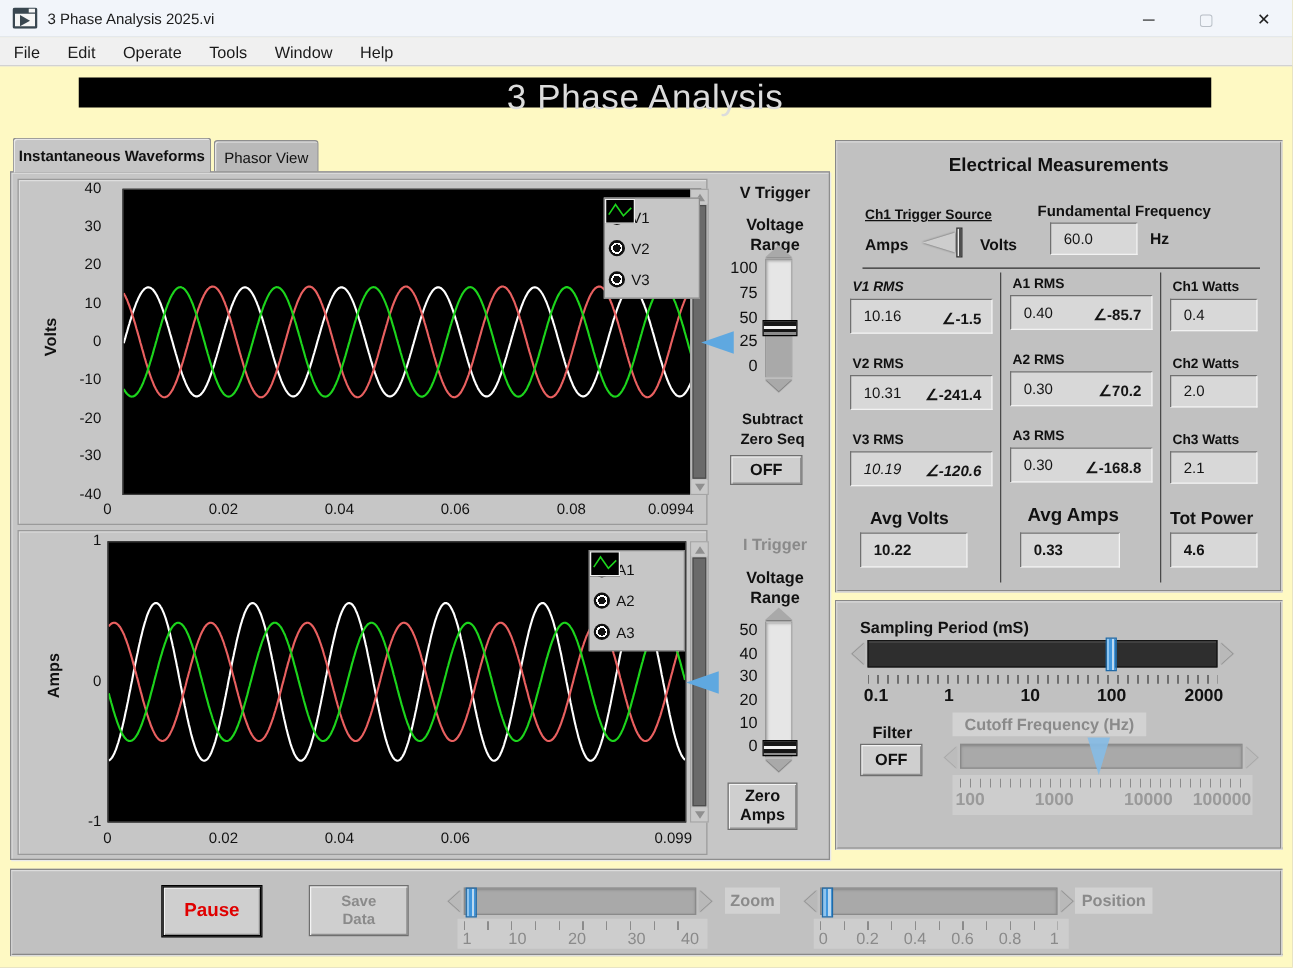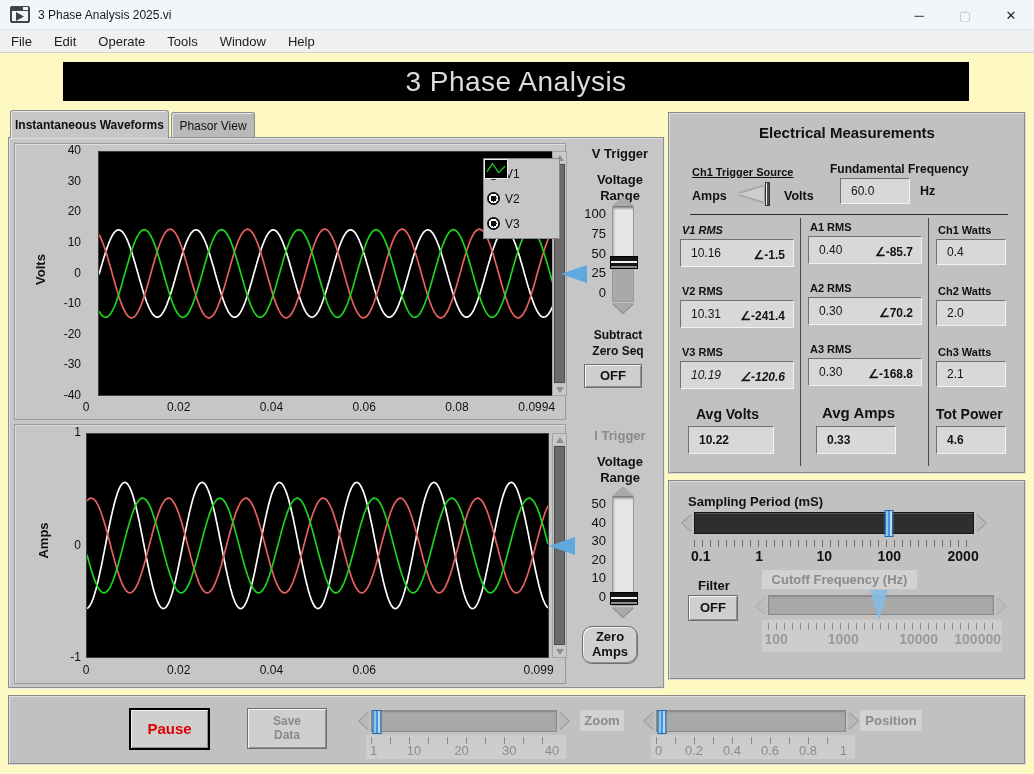--- a/index.html
+++ b/index.html
@@ -14,21 +14,21 @@
   #titlebar .title-text { margin-left:8px; font-size:12px; color:#1b1b1b; }
   .win-controls { position:absolute; right:0; top:0; height:30px; display:flex; }
   .win-btn { width:46px; height:30px; display:flex; align-items:center; justify-content:center; font-size:13px; color:#222; }
   .win-btn.dim { color:#b9bfc7; }
 
   
   #menubar { position:absolute; left:0; top:30px; width:1034px; height:23px; background:#f0f0f0; border-bottom:1px solid #d2d2d2; display:flex; align-items:center; font-size:13px; color:#1a1a1a; }
   #menubar span { padding:0 11px; }
 
   
-  #banner { position:absolute; left:63px; top:62px; width:906px; height:39px; background:#000; display:flex; align-items:center; justify-content:center; }
+  #banner { position:absolute; left:63px; top:62px; width:906px; height:24px; background:#000; display:flex; justify-content:center; }
   #banner span { color:#dcdcdc; font-size:28px; letter-spacing:0.5px; }
 
   
   .tab { position:absolute; font-size:12px; color:#111; display:flex; align-items:center; justify-content:center;
          border:1px solid #8e8e8e; border-bottom:none; border-radius:3px 3px 0 0; box-shadow:inset 1px 1px 0 #e8e8e8; }
   #tab-active { left:10px; top:110px; width:159px; height:28px; background:#c6c6c6; font-weight:bold; z-index:3; }
   #tab-inactive { left:171px; top:112px; width:84px; height:26px; background:#b9b9b9; z-index:1; }
 
   
   #tabpage { position:absolute; left:8px; top:137px; width:656px; height:551px; border:1px solid #8e8e8e; box-shadow:inset 1px 1px 0 #e0e0e0, 1px 1px 0 #e9e9e9; background:#c6c6c6; z-index:2; }
@@ -241,20 +241,43 @@
       <span>1</span>
       <span>0</span>
       <span>-1</span>
     </div>
     <div class="plot" style="left:71px; top:8px; width:463px; height:225px;">
       <svg id="wave1" width="461" height="223">
           <polyline points="0.0,174.4 0.6,174.1 1.3,173.6 1.9,172.9 2.6,172.1 3.2,171.1 3.8,169.9 4.5,168.6 5.1,167.1 5.8,165.5 6.4,163.7 7.0,161.8 7.7,159.8 8.3,157.6 9.0,155.3 9.6,152.9 10.2,150.3 10.9,147.7 11.5,144.9 12.2,142.1 12.8,139.2 13.4,136.2 14.1,133.2 14.7,130.1 15.4,126.9 16.0,123.7 16.6,120.5 17.3,117.2 17.9,113.9 18.6,110.6 19.2,107.4 19.8,104.1 20.5,100.8 21.1,97.6 21.8,94.4 22.4,91.3 23.1,88.2 23.7,85.2 24.3,82.3 25.0,79.4 25.6,76.6 26.3,73.9 26.9,71.3 27.5,68.9 28.2,66.5 28.8,64.3 29.5,62.2 30.1,60.2 30.7,58.3 31.4,56.6 32.0,55.1 32.7,53.7 33.3,52.5 33.9,51.4 34.6,50.5 35.2,49.7 35.9,49.2 36.5,48.7 37.1,48.5 37.8,48.4 38.4,48.5 39.1,48.8 39.7,49.2 40.3,49.8 41.0,50.6 41.6,51.6 42.3,52.7 42.9,53.9 43.5,55.3 44.2,56.9 44.8,58.6 45.5,60.5 46.1,62.5 46.7,64.6 47.4,66.9 48.0,69.3 48.7,71.7 49.3,74.3 49.9,77.1 50.6,79.8 51.2,82.7 51.9,85.7 52.5,88.7 53.1,91.8 53.8,94.9 54.4,98.1 55.1,101.4 55.7,104.6 56.3,107.9 57.0,111.2 57.6,114.4 58.3,117.7 58.9,121.0 59.5,124.2 60.2,127.4 60.8,130.6 61.5,133.7 62.1,136.7 62.7,139.7 63.4,142.6 64.0,145.4 64.7,148.1 65.3,150.7 65.9,153.2 66.6,155.7 67.2,157.9 67.9,160.1 68.5,162.1 69.1,164.0 69.8,165.8 70.4,167.4 71.1,168.8 71.7,170.1 72.4,171.2 73.0,172.2 73.6,173.0 74.3,173.7 74.9,174.1 75.6,174.4 76.2,174.6 76.8,174.5 77.5,174.3 78.1,173.9 78.8,173.4 79.4,172.7 80.0,171.8 80.7,170.8 81.3,169.6 82.0,168.2 82.6,166.7 83.2,165.0 83.9,163.2 84.5,161.3 85.2,159.2 85.8,157.0 86.4,154.6 87.1,152.2 87.7,149.6 88.4,146.9 89.0,144.2 89.6,141.3 90.3,138.4 90.9,135.4 91.6,132.3 92.2,129.2 92.8,126.0 93.5,122.8 94.1,119.6 94.8,116.3 95.4,113.0 96.0,109.7 96.7,106.5 97.3,103.2 98.0,100.0 98.6,96.7 99.2,93.6 99.9,90.5 100.5,87.4 101.2,84.4 101.8,81.5 102.4,78.6 103.1,75.9 103.7,73.2 104.4,70.6 105.0,68.2 105.6,65.9 106.3,63.7 106.9,61.6 107.6,59.7 108.2,57.9 108.8,56.2 109.5,54.7 110.1,53.4 110.8,52.2 111.4,51.1 112.0,50.3 112.7,49.6 113.3,49.0 114.0,48.7 114.6,48.5 115.3,48.4 115.9,48.6 116.5,48.9 117.2,49.4 117.8,50.0 118.5,50.9 119.1,51.8 119.7,53.0 120.4,54.3 121.0,55.8 121.7,57.4 122.3,59.1 122.9,61.0 123.6,63.1 124.2,65.2 124.9,67.5 125.5,69.9 126.1,72.5 126.8,75.1 127.4,77.8 128.1,80.6 128.7,83.5 129.3,86.5 130.0,89.6 130.6,92.7 131.3,95.8 131.9,99.0 132.5,102.3 133.2,105.5 133.8,108.8 134.5,112.1 135.1,115.4 135.7,118.6 136.4,121.9 137.0,125.1 137.7,128.3 138.3,131.4 138.9,134.5 139.6,137.5 140.2,140.5 140.9,143.4 141.5,146.1 142.1,148.8 142.8,151.4 143.4,153.9 144.1,156.3 144.7,158.5 145.3,160.7 146.0,162.7 146.6,164.5 147.3,166.2 147.9,167.8 148.5,169.2 149.2,170.4 149.8,171.5 150.5,172.4 151.1,173.2 151.7,173.8 152.4,174.2 153.0,174.5 153.7,174.6 154.3,174.5 154.9,174.2 155.6,173.8 156.2,173.2 156.9,172.5 157.5,171.5 158.1,170.4 158.8,169.2 159.4,167.8 160.1,166.2 160.7,164.5 161.4,162.7 162.0,160.7 162.6,158.6 163.3,156.3 163.9,154.0 164.6,151.5 165.2,148.9 165.8,146.2 166.5,143.4 167.1,140.5 167.8,137.6 168.4,134.5 169.0,131.5 169.7,128.3 170.3,125.1 171.0,121.9 171.6,118.7 172.2,115.4 172.9,112.1 173.5,108.8 174.2,105.6 174.8,102.3 175.4,99.1 176.1,95.9 176.7,92.7 177.4,89.6 178.0,86.6 178.6,83.6 179.3,80.7 179.9,77.9 180.6,75.1 181.2,72.5 181.8,70.0 182.5,67.6 183.1,65.3 183.8,63.1 184.4,61.1 185.0,59.1 185.7,57.4 186.3,55.8 187.0,54.3 187.6,53.0 188.2,51.9 188.9,50.9 189.5,50.0 190.2,49.4 190.8,48.9 191.4,48.6 192.1,48.4 192.7,48.5 193.4,48.7 194.0,49.0 194.6,49.5 195.3,50.2 195.9,51.1 196.6,52.1 197.2,53.3 197.8,54.7 198.5,56.2 199.1,57.8 199.8,59.6 200.4,61.6 201.0,63.6 201.7,65.8 202.3,68.2 203.0,70.6 203.6,73.2 204.2,75.8 204.9,78.6 205.5,81.4 206.2,84.3 206.8,87.3 207.4,90.4 208.1,93.5 208.7,96.7 209.4,99.9 210.0,103.2 210.7,106.4 211.3,109.7 211.9,113.0 212.6,116.3 213.2,119.5 213.9,122.8 214.5,126.0 215.1,129.2 215.8,132.3 216.4,135.3 217.1,138.4 217.7,141.3 218.3,144.1 219.0,146.9 219.6,149.6 220.3,152.1 220.9,154.6 221.5,156.9 222.2,159.1 222.8,161.2 223.5,163.2 224.1,165.0 224.7,166.7 225.4,168.2 226.0,169.5 226.7,170.7 227.3,171.8 227.9,172.7 228.6,173.4 229.2,173.9 229.9,174.3 230.5,174.5 231.1,174.6 231.8,174.4 232.4,174.1 233.1,173.7 233.7,173.0 234.3,172.2 235.0,171.2 235.6,170.1 236.3,168.8 236.9,167.4 237.5,165.8 238.2,164.0 238.8,162.1 239.5,160.1 240.1,158.0 240.7,155.7 241.4,153.3 242.0,150.8 242.7,148.1 243.3,145.4 243.9,142.6 244.6,139.7 245.2,136.7 245.9,133.7 246.5,130.6 247.1,127.5 247.8,124.3 248.4,121.0 249.1,117.8 249.7,114.5 250.3,111.2 251.0,107.9 251.6,104.7 252.3,101.4 252.9,98.2 253.6,95.0 254.2,91.8 254.8,88.8 255.5,85.7 256.1,82.8 256.8,79.9 257.4,77.1 258.0,74.4 258.7,71.8 259.3,69.3 260.0,66.9 260.6,64.6 261.2,62.5 261.9,60.5 262.5,58.6 263.2,56.9 263.8,55.4 264.4,53.9 265.1,52.7 265.7,51.6 266.4,50.6 267.0,49.9 267.6,49.2 268.3,48.8 268.9,48.5 269.6,48.4 270.2,48.5 270.8,48.7 271.5,49.1 272.1,49.7 272.8,50.5 273.4,51.4 274.0,52.5 274.7,53.7 275.3,55.1 276.0,56.6 276.6,58.3 277.2,60.2 277.9,62.1 278.5,64.2 279.2,66.5 279.8,68.8 280.4,71.3 281.1,73.9 281.7,76.6 282.4,79.4 283.0,82.2 283.6,85.2 284.3,88.2 284.9,91.3 285.6,94.4 286.2,97.6 286.8,100.8 287.5,104.1 288.1,107.3 288.8,110.6 289.4,113.9 290.0,117.2 290.7,120.4 291.3,123.7 292.0,126.9 292.6,130.0 293.2,133.1 293.9,136.2 294.5,139.2 295.2,142.1 295.8,144.9 296.4,147.6 297.1,150.3 297.7,152.8 298.4,155.2 299.0,157.5 299.7,159.7 300.3,161.8 300.9,163.7 301.6,165.5 302.2,167.1 302.9,168.6 303.5,169.9 304.1,171.0 304.8,172.0 305.4,172.9 306.1,173.6 306.7,174.1 307.3,174.4 308.0,174.6 308.6,174.5 309.3,174.4 309.9,174.0 310.5,173.5 311.2,172.8 311.8,172.0 312.5,171.0 313.1,169.8 313.7,168.4 314.4,167.0 315.0,165.3 315.7,163.5 316.3,161.6 316.9,159.5 317.6,157.3 318.2,155.0 318.9,152.6 319.5,150.1 320.1,147.4 320.8,144.7 321.4,141.8 322.1,138.9 322.7,135.9 323.3,132.9 324.0,129.7 324.6,126.6 325.3,123.4 325.9,120.1 326.5,116.9 327.2,113.6 327.8,110.3 328.5,107.0 329.1,103.8 329.7,100.5 330.4,97.3 331.0,94.1 331.7,91.0 332.3,87.9 332.9,84.9 333.6,82.0 334.2,79.1 334.9,76.3 335.5,73.7 336.1,71.1 336.8,68.6 337.4,66.3 338.1,64.0 338.7,61.9 339.3,60.0 340.0,58.2 340.6,56.5 341.3,55.0 341.9,53.6 342.5,52.4 343.2,51.3 343.8,50.4 344.5,49.7 345.1,49.1 345.8,48.7 346.4,48.5 347.0,48.4 347.7,48.5 348.3,48.8 349.0,49.3 349.6,49.9 350.2,50.7 350.9,51.7 351.5,52.8 352.2,54.1 352.8,55.5 353.4,57.1 354.1,58.8 354.7,60.7 355.4,62.7 356.0,64.8 356.6,67.1 357.3,69.5 357.9,72.0 358.6,74.6 359.2,77.3 359.8,80.1 360.5,83.0 361.1,86.0 361.8,89.0 362.4,92.1 363.0,95.3 363.7,98.5 364.3,101.7 365.0,105.0 365.6,108.2 366.2,111.5 366.9,114.8 367.5,118.1 368.2,121.3 368.8,124.5 369.4,127.7 370.1,130.9 370.7,134.0 371.4,137.0 372.0,140.0 372.6,142.9 373.3,145.7 373.9,148.4 374.6,151.0 375.2,153.5 375.8,155.9 376.5,158.2 377.1,160.3 377.8,162.3 378.4,164.2 379.0,165.9 379.7,167.5 380.3,168.9 381.0,170.2 381.6,171.3 382.2,172.3 382.9,173.1 383.5,173.7 384.2,174.2 384.8,174.5 385.4,174.6 386.1,174.5 386.7,174.3 387.4,173.9 388.0,173.3 388.6,172.6 389.3,171.7 389.9,170.6 390.6,169.4 391.2,168.0 391.8,166.5 392.5,164.8 393.1,163.0 393.8,161.0 394.4,158.9 395.1,156.7 395.7,154.4 396.3,151.9 397.0,149.3 397.6,146.7 398.3,143.9 398.9,141.0 399.5,138.1 400.2,135.1 400.8,132.0 401.5,128.9 402.1,125.7 402.7,122.5 403.4,119.2 404.0,116.0 404.7,112.7 405.3,109.4 405.9,106.1 406.6,102.9 407.2,99.6 407.9,96.4 408.5,93.3 409.1,90.1 409.8,87.1 410.4,84.1 411.1,81.2 411.7,78.3 412.3,75.6 413.0,72.9 413.6,70.4 414.3,68.0 414.9,65.6 415.5,63.5 416.2,61.4 416.8,59.5 417.5,57.7 418.1,56.0 418.7,54.6 419.4,53.2 420.0,52.0 420.7,51.0 421.3,50.2 421.9,49.5 422.6,49.0 423.2,48.6 423.9,48.5 424.5,48.4 425.1,48.6 425.8,48.9 426.4,49.4 427.1,50.1 427.7,51.0 428.3,52.0 429.0,53.1 429.6,54.4 430.3,55.9 430.9,57.5 431.5,59.3 432.2,61.2 432.8,63.3 433.5,65.5 434.1,67.8 434.7,70.2 435.4,72.7 436.0,75.4 436.7,78.1 437.3,80.9 437.9,83.8 438.6,86.8 439.2,89.9 439.9,93.0 440.5,96.2 441.2,99.4 441.8,102.6 442.4,105.9 443.1,109.1 443.7,112.4 444.4,115.7 445.0,119.0 445.6,122.2 446.3,125.4 446.9,128.6 447.6,131.7 448.2,134.8 448.8,137.8 449.5,140.8 450.1,143.7 450.8,146.4 451.4,149.1 452.0,151.7 452.7,154.2 453.3,156.5 454.0,158.8 454.6,160.9 455.2,162.9 455.9,164.7 456.5,166.4 457.2,167.9 457.8,169.3 458.4,170.5 459.1,171.6 459.7,172.5 460.4,173.3 461.0,173.9" fill="none" stroke="#ffffff" stroke-width="1.7"></polyline>
           <polyline points="0.0,67.0 0.6,66.2 1.3,65.6 1.9,65.0 2.6,64.6 3.2,64.4 3.8,64.2 4.5,64.2 5.1,64.3 5.8,64.6 6.4,64.9 7.0,65.4 7.7,66.0 8.3,66.8 9.0,67.6 9.6,68.6 10.2,69.7 10.9,70.9 11.5,72.2 12.2,73.6 12.8,75.2 13.4,76.8 14.1,78.5 14.7,80.3 15.4,82.2 16.0,84.2 16.6,86.2 17.3,88.4 17.9,90.5 18.6,92.8 19.2,95.1 19.8,97.4 20.5,99.8 21.1,102.2 21.8,104.6 22.4,107.0 23.1,109.5 23.7,111.9 24.3,114.4 25.0,116.9 25.6,119.3 26.3,121.7 26.9,124.1 27.5,126.5 28.2,128.8 28.8,131.0 29.5,133.2 30.1,135.4 30.7,137.5 31.4,139.5 32.0,141.5 32.7,143.3 33.3,145.1 33.9,146.8 34.6,148.4 35.2,149.9 35.9,151.3 36.5,152.5 37.1,153.7 37.8,154.8 38.4,155.7 39.1,156.5 39.7,157.2 40.3,157.8 41.0,158.2 41.6,158.5 42.3,158.7 42.9,158.8 43.5,158.7 44.2,158.5 44.8,158.2 45.5,157.8 46.1,157.2 46.7,156.5 47.4,155.7 48.0,154.8 48.7,153.7 49.3,152.5 49.9,151.3 50.6,149.9 51.2,148.4 51.9,146.8 52.5,145.1 53.1,143.3 53.8,141.5 54.4,139.5 55.1,137.5 55.7,135.4 56.3,133.3 57.0,131.0 57.6,128.8 58.3,126.5 58.9,124.1 59.5,121.7 60.2,119.3 60.8,116.9 61.5,114.4 62.1,112.0 62.7,109.5 63.4,107.0 64.0,104.6 64.7,102.2 65.3,99.8 65.9,97.4 66.6,95.1 67.2,92.8 67.9,90.5 68.5,88.4 69.1,86.3 69.8,84.2 70.4,82.2 71.1,80.3 71.7,78.5 72.4,76.8 73.0,75.2 73.6,73.7 74.3,72.2 74.9,70.9 75.6,69.7 76.2,68.6 76.8,67.6 77.5,66.8 78.1,66.0 78.8,65.4 79.4,64.9 80.0,64.6 80.7,64.3 81.3,64.2 82.0,64.2 82.6,64.4 83.2,64.6 83.9,65.0 84.5,65.6 85.2,66.2 85.8,67.0 86.4,67.9 87.1,68.9 87.7,70.0 88.4,71.3 89.0,72.6 89.6,74.1 90.3,75.6 90.9,77.3 91.6,79.0 92.2,80.8 92.8,82.8 93.5,84.8 94.1,86.8 94.8,89.0 95.4,91.1 96.0,93.4 96.7,95.7 97.3,98.0 98.0,100.4 98.6,102.8 99.2,105.3 99.9,107.7 100.5,110.2 101.2,112.6 101.8,115.1 102.4,117.5 103.1,120.0 103.7,122.4 104.4,124.8 105.0,127.1 105.6,129.4 106.3,131.7 106.9,133.8 107.6,136.0 108.2,138.1 108.8,140.1 109.5,142.0 110.1,143.8 110.8,145.6 111.4,147.2 112.0,148.8 112.7,150.3 113.3,151.6 114.0,152.9 114.6,154.0 115.3,155.0 115.9,155.9 116.5,156.7 117.2,157.4 117.8,157.9 118.5,158.3 119.1,158.6 119.7,158.8 120.4,158.8 121.0,158.7 121.7,158.5 122.3,158.1 122.9,157.6 123.6,157.0 124.2,156.3 124.9,155.5 125.5,154.5 126.1,153.4 126.8,152.2 127.4,150.9 128.1,149.5 128.7,148.0 129.3,146.3 130.0,144.6 130.6,142.8 131.3,140.9 131.9,139.0 132.5,136.9 133.2,134.8 133.8,132.7 134.5,130.4 135.1,128.1 135.7,125.8 136.4,123.5 137.0,121.1 137.7,118.6 138.3,116.2 138.9,113.7 139.6,111.3 140.2,108.8 140.9,106.4 141.5,103.9 142.1,101.5 142.8,99.1 143.4,96.7 144.1,94.4 144.7,92.2 145.3,89.9 146.0,87.8 146.6,85.7 147.3,83.7 147.9,81.7 148.5,79.8 149.2,78.0 149.8,76.4 150.5,74.8 151.1,73.3 151.7,71.9 152.4,70.6 153.0,69.4 153.7,68.3 154.3,67.4 154.9,66.5 155.6,65.8 156.2,65.3 156.9,64.8 157.5,64.5 158.1,64.3 158.8,64.2 159.4,64.2 160.1,64.4 160.7,64.7 161.4,65.2 162.0,65.7 162.6,66.4 163.3,67.2 163.9,68.1 164.6,69.2 165.2,70.4 165.8,71.6 166.5,73.0 167.1,74.5 167.8,76.1 168.4,77.7 169.0,79.5 169.7,81.4 170.3,83.3 171.0,85.3 171.6,87.4 172.2,89.6 172.9,91.8 173.5,94.0 174.2,96.3 174.8,98.7 175.4,101.1 176.1,103.5 176.7,105.9 177.4,108.4 178.0,110.8 178.6,113.3 179.3,115.8 179.9,118.2 180.6,120.6 181.2,123.0 181.8,125.4 182.5,127.7 183.1,130.0 183.8,132.3 184.4,134.4 185.0,136.6 185.7,138.6 186.3,140.6 187.0,142.5 187.6,144.3 188.2,146.0 188.9,147.7 189.5,149.2 190.2,150.7 190.8,152.0 191.4,153.2 192.1,154.3 192.7,155.3 193.4,156.2 194.0,156.9 194.6,157.5 195.3,158.0 195.9,158.4 196.6,158.7 197.2,158.8 197.8,158.8 198.5,158.7 199.1,158.4 199.8,158.0 200.4,157.5 201.0,156.8 201.7,156.1 202.3,155.2 203.0,154.2 203.6,153.1 204.2,151.9 204.9,150.5 205.5,149.1 206.2,147.5 206.8,145.9 207.4,144.1 208.1,142.3 208.7,140.4 209.4,138.4 210.0,136.4 210.7,134.2 211.3,132.0 211.9,129.8 212.6,127.5 213.2,125.2 213.9,122.8 214.5,120.4 215.1,118.0 215.8,115.5 216.4,113.1 217.1,110.6 217.7,108.1 218.3,105.7 219.0,103.2 219.6,100.8 220.3,98.5 220.9,96.1 221.5,93.8 222.2,91.5 222.8,89.3 223.5,87.2 224.1,85.1 224.7,83.1 225.4,81.2 226.0,79.3 226.7,77.6 227.3,75.9 227.9,74.3 228.6,72.9 229.2,71.5 229.9,70.2 230.5,69.1 231.1,68.1 231.8,67.1 232.4,66.3 233.1,65.7 233.7,65.1 234.3,64.7 235.0,64.4 235.6,64.2 236.3,64.2 236.9,64.3 237.5,64.5 238.2,64.8 238.8,65.3 239.5,65.9 240.1,66.6 240.7,67.5 241.4,68.4 242.0,69.5 242.7,70.7 243.3,72.0 243.9,73.4 244.6,74.9 245.2,76.5 245.9,78.2 246.5,80.0 247.1,81.9 247.8,83.9 248.4,85.9 249.1,88.0 249.7,90.2 250.3,92.4 251.0,94.7 251.6,97.0 252.3,99.3 252.9,101.7 253.6,104.2 254.2,106.6 254.8,109.1 255.5,111.5 256.1,114.0 256.8,116.4 257.4,118.9 258.0,121.3 258.7,123.7 259.3,126.0 260.0,128.4 260.6,130.6 261.2,132.9 261.9,135.0 262.5,137.1 263.2,139.2 263.8,141.1 264.4,143.0 265.1,144.8 265.7,146.5 266.4,148.1 267.0,149.6 267.6,151.0 268.3,152.3 268.9,153.5 269.6,154.6 270.2,155.5 270.8,156.4 271.5,157.1 272.1,157.7 272.8,158.2 273.4,158.5 274.0,158.7 274.7,158.8 275.3,158.8 276.0,158.6 276.6,158.3 277.2,157.9 277.9,157.3 278.5,156.6 279.2,155.9 279.8,154.9 280.4,153.9 281.1,152.8 281.7,151.5 282.4,150.1 283.0,148.7 283.6,147.1 284.3,145.4 284.9,143.6 285.6,141.8 286.2,139.9 286.8,137.9 287.5,135.8 288.1,133.6 288.8,131.4 289.4,129.2 290.0,126.9 290.7,124.5 291.3,122.1 292.0,119.7 292.6,117.3 293.2,114.8 293.9,112.4 294.5,109.9 295.2,107.5 295.8,105.0 296.4,102.6 297.1,100.2 297.7,97.8 298.4,95.5 299.0,93.2 299.7,90.9 300.3,88.7 300.9,86.6 301.6,84.6 302.2,82.6 302.9,80.7 303.5,78.8 304.1,77.1 304.8,75.5 305.4,73.9 306.1,72.5 306.7,71.1 307.3,69.9 308.0,68.8 308.6,67.8 309.3,66.9 309.9,66.1 310.5,65.5 311.2,65.0 311.8,64.6 312.5,64.3 313.1,64.2 313.7,64.2 314.4,64.3 315.0,64.6 315.7,65.0 316.3,65.5 316.9,66.1 317.6,66.8 318.2,67.7 318.9,68.7 319.5,69.8 320.1,71.0 320.8,72.4 321.4,73.8 322.1,75.3 322.7,77.0 323.3,78.7 324.0,80.5 324.6,82.4 325.3,84.4 325.9,86.5 326.5,88.6 327.2,90.8 327.8,93.0 328.5,95.3 329.1,97.6 329.7,100.0 330.4,102.4 331.0,104.8 331.7,107.3 332.3,109.7 332.9,112.2 333.6,114.7 334.2,117.1 334.9,119.5 335.5,122.0 336.1,124.3 336.8,126.7 337.4,129.0 338.1,131.3 338.7,133.5 339.3,135.6 340.0,137.7 340.6,139.7 341.3,141.7 341.9,143.5 342.5,145.3 343.2,147.0 343.8,148.5 344.5,150.0 345.1,151.4 345.8,152.7 346.4,153.8 347.0,154.9 347.7,155.8 348.3,156.6 349.0,157.3 349.6,157.8 350.2,158.3 350.9,158.6 351.5,158.8 352.2,158.8 352.8,158.7 353.4,158.5 354.1,158.2 354.7,157.7 355.4,157.1 356.0,156.4 356.6,155.6 357.3,154.7 357.9,153.6 358.6,152.4 359.2,151.1 359.8,149.7 360.5,148.2 361.1,146.6 361.8,144.9 362.4,143.1 363.0,141.3 363.7,139.3 364.3,137.3 365.0,135.2 365.6,133.0 366.2,130.8 366.9,128.5 367.5,126.2 368.2,123.9 368.8,121.5 369.4,119.1 370.1,116.6 370.7,114.2 371.4,111.7 372.0,109.2 372.6,106.8 373.3,104.3 373.9,101.9 374.6,99.5 375.2,97.2 375.8,94.8 376.5,92.5 377.1,90.3 377.8,88.1 378.4,86.0 379.0,84.0 379.7,82.0 380.3,80.1 381.0,78.3 381.6,76.6 382.2,75.0 382.9,73.5 383.5,72.1 384.2,70.8 384.8,69.6 385.4,68.5 386.1,67.5 386.7,66.7 387.4,66.0 388.0,65.4 388.6,64.9 389.3,64.5 389.9,64.3 390.6,64.2 391.2,64.2 391.8,64.4 392.5,64.7 393.1,65.1 393.8,65.6 394.4,66.3 395.1,67.1 395.7,68.0 396.3,69.0 397.0,70.1 397.6,71.4 398.3,72.8 398.9,74.2 399.5,75.8 400.2,77.4 400.8,79.2 401.5,81.0 402.1,83.0 402.7,85.0 403.4,87.0 404.0,89.2 404.7,91.4 405.3,93.6 405.9,95.9 406.6,98.3 407.2,100.7 407.9,103.1 408.5,105.5 409.1,108.0 409.8,110.4 410.4,112.9 411.1,115.3 411.7,117.8 412.3,120.2 413.0,122.6 413.6,125.0 414.3,127.3 414.9,129.6 415.5,131.9 416.2,134.1 416.8,136.2 417.5,138.3 418.1,140.3 418.7,142.2 419.4,144.0 420.0,145.8 420.7,147.4 421.3,149.0 421.9,150.4 422.6,151.8 423.2,153.0 423.9,154.1 424.5,155.1 425.1,156.0 425.8,156.8 426.4,157.4 427.1,158.0 427.7,158.4 428.3,158.6 429.0,158.8 429.6,158.8 430.3,158.7 430.9,158.4 431.5,158.1 432.2,157.6 432.8,157.0 433.5,156.2 434.1,155.4 434.7,154.4 435.4,153.3 436.0,152.1 436.7,150.8 437.3,149.3 437.9,147.8 438.6,146.2 439.2,144.4 439.9,142.6 440.5,140.7 441.2,138.8 441.8,136.7 442.4,134.6 443.1,132.4 443.7,130.2 444.4,127.9 445.0,125.6 445.6,123.2 446.3,120.8 446.9,118.4 447.6,115.9 448.2,113.5 448.8,111.0 449.5,108.6 450.1,106.1 450.8,103.7 451.4,101.3 452.0,98.9 452.7,96.5 453.3,94.2 454.0,91.9 454.6,89.7 455.2,87.6 455.9,85.5 456.5,83.5 457.2,81.5 457.8,79.6 458.4,77.9 459.1,76.2 459.7,74.6 460.4,73.1 461.0,71.7" fill="none" stroke="#e96060" stroke-width="1.7"></polyline>
           <polyline points="0.0,120.7 0.6,123.1 1.3,125.5 1.9,127.8 2.6,130.1 3.2,132.3 3.8,134.5 4.5,136.6 5.1,138.7 5.8,140.6 6.4,142.5 7.0,144.4 7.7,146.1 8.3,147.7 9.0,149.3 9.6,150.7 10.2,152.0 10.9,153.2 11.5,154.3 12.2,155.3 12.8,156.2 13.4,156.9 14.1,157.6 14.7,158.1 15.4,158.4 16.0,158.7 16.6,158.8 17.3,158.8 17.9,158.6 18.6,158.4 19.2,158.0 19.8,157.5 20.5,156.8 21.1,156.1 21.8,155.2 22.4,154.2 23.1,153.1 23.7,151.8 24.3,150.5 25.0,149.0 25.6,147.5 26.3,145.8 26.9,144.1 27.5,142.3 28.2,140.4 28.8,138.4 29.5,136.3 30.1,134.2 30.7,132.0 31.4,129.7 32.0,127.4 32.7,125.1 33.3,122.7 33.9,120.3 34.6,117.9 35.2,115.5 35.9,113.0 36.5,110.5 37.1,108.1 37.8,105.6 38.4,103.2 39.1,100.8 39.7,98.4 40.3,96.0 41.0,93.7 41.6,91.5 42.3,89.3 42.9,87.1 43.5,85.1 44.2,83.1 44.8,81.1 45.5,79.3 46.1,77.5 46.7,75.9 47.4,74.3 48.0,72.8 48.7,71.5 49.3,70.2 49.9,69.1 50.6,68.0 51.2,67.1 51.9,66.3 52.5,65.7 53.1,65.1 53.8,64.7 54.4,64.4 55.1,64.2 55.7,64.2 56.3,64.3 57.0,64.5 57.6,64.9 58.3,65.3 58.9,65.9 59.5,66.6 60.2,67.5 60.8,68.5 61.5,69.5 62.1,70.7 62.7,72.0 63.4,73.4 64.0,74.9 64.7,76.6 65.3,78.3 65.9,80.1 66.6,81.9 67.2,83.9 67.9,85.9 68.5,88.0 69.1,90.2 69.8,92.4 70.4,94.7 71.1,97.0 71.7,99.4 72.4,101.8 73.0,104.2 73.6,106.7 74.3,109.1 74.9,111.6 75.6,114.0 76.2,116.5 76.8,118.9 77.5,121.4 78.1,123.7 78.8,126.1 79.4,128.4 80.0,130.7 80.7,132.9 81.3,135.1 82.0,137.2 82.6,139.2 83.2,141.2 83.9,143.1 84.5,144.8 85.2,146.5 85.8,148.2 86.4,149.7 87.1,151.1 87.7,152.4 88.4,153.5 89.0,154.6 89.6,155.6 90.3,156.4 90.9,157.1 91.6,157.7 92.2,158.2 92.8,158.5 93.5,158.7 94.1,158.8 94.8,158.8 95.4,158.6 96.0,158.3 96.7,157.9 97.3,157.3 98.0,156.6 98.6,155.8 99.2,154.9 99.9,153.9 100.5,152.7 101.2,151.5 101.8,150.1 102.4,148.6 103.1,147.0 103.7,145.4 104.4,143.6 105.0,141.8 105.6,139.8 106.3,137.8 106.9,135.7 107.6,133.6 108.2,131.4 108.8,129.1 109.5,126.8 110.1,124.5 110.8,122.1 111.4,119.7 112.0,117.2 112.7,114.8 113.3,112.3 114.0,109.9 114.6,107.4 115.3,104.9 115.9,102.5 116.5,100.1 117.2,97.7 117.8,95.4 118.5,93.1 119.1,90.9 119.7,88.7 120.4,86.6 121.0,84.5 121.7,82.5 122.3,80.6 122.9,78.8 123.6,77.1 124.2,75.4 124.9,73.9 125.5,72.4 126.1,71.1 126.8,69.9 127.4,68.8 128.1,67.8 128.7,66.9 129.3,66.1 130.0,65.5 130.6,65.0 131.3,64.6 131.9,64.3 132.5,64.2 133.2,64.2 133.8,64.3 134.5,64.6 135.1,65.0 135.7,65.5 136.4,66.1 137.0,66.9 137.7,67.7 138.3,68.7 138.9,69.8 139.6,71.1 140.2,72.4 140.9,73.8 141.5,75.4 142.1,77.0 142.8,78.7 143.4,80.6 144.1,82.5 144.7,84.5 145.3,86.5 146.0,88.6 146.6,90.8 147.3,93.1 147.9,95.4 148.5,97.7 149.2,100.1 149.8,102.5 150.5,104.9 151.1,107.3 151.7,109.8 152.4,112.3 153.0,114.7 153.7,117.2 154.3,119.6 154.9,122.0 155.6,124.4 156.2,126.8 156.9,129.1 157.5,131.3 158.1,133.5 158.8,135.7 159.4,137.8 160.1,139.8 160.7,141.7 161.4,143.6 162.0,145.3 162.6,147.0 163.3,148.6 163.9,150.1 164.6,151.4 165.2,152.7 165.8,153.8 166.5,154.9 167.1,155.8 167.8,156.6 168.4,157.3 169.0,157.8 169.7,158.3 170.3,158.6 171.0,158.8 171.6,158.8 172.2,158.7 172.9,158.5 173.5,158.2 174.2,157.7 174.8,157.1 175.4,156.4 176.1,155.6 176.7,154.6 177.4,153.6 178.0,152.4 178.6,151.1 179.3,149.7 179.9,148.2 180.6,146.6 181.2,144.9 181.8,143.1 182.5,141.2 183.1,139.3 183.8,137.2 184.4,135.1 185.0,133.0 185.7,130.8 186.3,128.5 187.0,126.2 187.6,123.8 188.2,121.4 188.9,119.0 189.5,116.5 190.2,114.1 190.8,111.6 191.4,109.2 192.1,106.7 192.7,104.3 193.4,101.9 194.0,99.5 194.6,97.1 195.3,94.8 195.9,92.5 196.6,90.3 197.2,88.1 197.8,86.0 198.5,83.9 199.1,82.0 199.8,80.1 200.4,78.3 201.0,76.6 201.7,75.0 202.3,73.5 203.0,72.1 203.6,70.8 204.2,69.6 204.9,68.5 205.5,67.5 206.2,66.7 206.8,65.9 207.4,65.3 208.1,64.9 208.7,64.5 209.4,64.3 210.0,64.2 210.7,64.2 211.3,64.4 211.9,64.7 212.6,65.1 213.2,65.6 213.9,66.3 214.5,67.1 215.1,68.0 215.8,69.0 216.4,70.2 217.1,71.4 217.7,72.8 218.3,74.3 219.0,75.8 219.6,77.5 220.3,79.2 220.9,81.1 221.5,83.0 222.2,85.0 222.8,87.1 223.5,89.2 224.1,91.4 224.7,93.7 225.4,96.0 226.0,98.3 226.7,100.7 227.3,103.1 227.9,105.6 228.6,108.0 229.2,110.5 229.9,112.9 230.5,115.4 231.1,117.8 231.8,120.3 232.4,122.7 233.1,125.1 233.7,127.4 234.3,129.7 235.0,131.9 235.6,134.1 236.3,136.3 236.9,138.3 237.5,140.3 238.2,142.2 238.8,144.1 239.5,145.8 240.1,147.4 240.7,149.0 241.4,150.4 242.0,151.8 242.7,153.0 243.3,154.1 243.9,155.2 244.6,156.0 245.2,156.8 245.9,157.5 246.5,158.0 247.1,158.4 247.8,158.6 248.4,158.8 249.1,158.8 249.7,158.7 250.3,158.4 251.0,158.1 251.6,157.6 252.3,156.9 252.9,156.2 253.6,155.3 254.2,154.4 254.8,153.3 255.5,152.0 256.1,150.7 256.8,149.3 257.4,147.8 258.0,146.1 258.7,144.4 259.3,142.6 260.0,140.7 260.6,138.7 261.2,136.7 261.9,134.6 262.5,132.4 263.2,130.1 263.8,127.8 264.4,125.5 265.1,123.1 265.7,120.7 266.4,118.3 267.0,115.9 267.6,113.4 268.3,111.0 268.9,108.5 269.6,106.0 270.2,103.6 270.8,101.2 271.5,98.8 272.1,96.5 272.8,94.1 273.4,91.9 274.0,89.7 274.7,87.5 275.3,85.4 276.0,83.4 276.6,81.5 277.2,79.6 277.9,77.8 278.5,76.1 279.2,74.6 279.8,73.1 280.4,71.7 281.1,70.4 281.7,69.2 282.4,68.2 283.0,67.3 283.6,66.5 284.3,65.8 284.9,65.2 285.6,64.8 286.2,64.4 286.8,64.3 287.5,64.2 288.1,64.3 288.8,64.5 289.4,64.8 290.0,65.2 290.7,65.8 291.3,66.5 292.0,67.3 292.6,68.3 293.2,69.3 293.9,70.5 294.5,71.8 295.2,73.2 295.8,74.7 296.4,76.3 297.1,78.0 297.7,79.7 298.4,81.6 299.0,83.6 299.7,85.6 300.3,87.7 300.9,89.8 301.6,92.0 302.2,94.3 302.9,96.6 303.5,99.0 304.1,101.4 304.8,103.8 305.4,106.2 306.1,108.7 306.7,111.2 307.3,113.6 308.0,116.1 308.6,118.5 309.3,120.9 309.9,123.3 310.5,125.7 311.2,128.0 311.8,130.3 312.5,132.5 313.1,134.7 313.7,136.8 314.4,138.9 315.0,140.8 315.7,142.7 316.3,144.5 316.9,146.3 317.6,147.9 318.2,149.4 318.9,150.8 319.5,152.1 320.1,153.3 320.8,154.4 321.4,155.4 322.1,156.3 322.7,157.0 323.3,157.6 324.0,158.1 324.6,158.5 325.3,158.7 325.9,158.8 326.5,158.8 327.2,158.6 327.8,158.3 328.5,157.9 329.1,157.4 329.7,156.8 330.4,156.0 331.0,155.1 331.7,154.1 332.3,152.9 332.9,151.7 333.6,150.3 334.2,148.9 334.9,147.3 335.5,145.7 336.1,143.9 336.8,142.1 337.4,140.2 338.1,138.2 338.7,136.1 339.3,134.0 340.0,131.8 340.6,129.5 341.3,127.2 341.9,124.9 342.5,122.5 343.2,120.1 343.8,117.6 344.5,115.2 345.1,112.7 345.8,110.3 346.4,107.8 347.0,105.4 347.7,102.9 348.3,100.5 349.0,98.2 349.6,95.8 350.2,93.5 350.9,91.3 351.5,89.1 352.2,86.9 352.8,84.9 353.4,82.9 354.1,80.9 354.7,79.1 355.4,77.4 356.0,75.7 356.6,74.1 357.3,72.7 357.9,71.3 358.6,70.1 359.2,68.9 359.8,67.9 360.5,67.0 361.1,66.3 361.8,65.6 362.4,65.1 363.0,64.7 363.7,64.4 364.3,64.2 365.0,64.2 365.6,64.3 366.2,64.5 366.9,64.9 367.5,65.4 368.2,66.0 368.8,66.7 369.4,67.6 370.1,68.6 370.7,69.6 371.4,70.8 372.0,72.2 372.6,73.6 373.3,75.1 373.9,76.7 374.6,78.4 375.2,80.2 375.8,82.1 376.5,84.1 377.1,86.2 377.8,88.3 378.4,90.4 379.0,92.7 379.7,95.0 380.3,97.3 381.0,99.6 381.6,102.0 382.2,104.5 382.9,106.9 383.5,109.4 384.2,111.8 384.8,114.3 385.4,116.7 386.1,119.2 386.7,121.6 387.4,124.0 388.0,126.3 388.6,128.7 389.3,130.9 389.9,133.2 390.6,135.3 391.2,137.4 391.8,139.4 392.5,141.4 393.1,143.2 393.8,145.0 394.4,146.7 395.1,148.3 395.7,149.8 396.3,151.2 397.0,152.5 397.6,153.7 398.3,154.7 398.9,155.7 399.5,156.5 400.2,157.2 400.8,157.8 401.5,158.2 402.1,158.5 402.7,158.7 403.4,158.8 404.0,158.7 404.7,158.6 405.3,158.2 405.9,157.8 406.6,157.2 407.2,156.6 407.9,155.7 408.5,154.8 409.1,153.8 409.8,152.6 410.4,151.3 411.1,149.9 411.7,148.5 412.3,146.9 413.0,145.2 413.6,143.4 414.3,141.6 414.9,139.6 415.5,137.6 416.2,135.5 416.8,133.4 417.5,131.1 418.1,128.9 418.7,126.6 419.4,124.2 420.0,121.8 420.7,119.4 421.3,117.0 421.9,114.5 422.6,112.1 423.2,109.6 423.9,107.1 424.5,104.7 425.1,102.3 425.8,99.9 426.4,97.5 427.1,95.2 427.7,92.9 428.3,90.6 429.0,88.5 429.6,86.3 430.3,84.3 430.9,82.3 431.5,80.4 432.2,78.6 432.8,76.9 433.5,75.3 434.1,73.7 434.7,72.3 435.4,71.0 436.0,69.8 436.7,68.7 437.3,67.7 437.9,66.8 438.6,66.1 439.2,65.4 439.9,64.9 440.5,64.6 441.2,64.3 441.8,64.2 442.4,64.2 443.1,64.4 443.7,64.6 444.4,65.0 445.0,65.5 445.6,66.2 446.3,67.0 446.9,67.8 447.6,68.8 448.2,70.0 448.8,71.2 449.5,72.5 450.1,74.0 450.8,75.5 451.4,77.2 452.0,78.9 452.7,80.8 453.3,82.7 454.0,84.7 454.6,86.7 455.2,88.9 455.9,91.0 456.5,93.3 457.2,95.6 457.8,97.9 458.4,100.3 459.1,102.7 459.7,105.1 460.4,107.6 461.0,110.0" fill="none" stroke="#1cd41c" stroke-width="1.7"></polyline>
         </svg>
+      <div class="legend">
+        <div class="leg-row">
+          <span class="radio"></span>
+          <span class="leg-name">A1</span>
+          <svg class="glyphbox" viewBox="0 0 24 20">
+              <polyline points="2,15 7,4 13,15 19,4 22,10" fill="none" stroke-width="1.4" stroke="#ffffff"></polyline>
+            </svg>
+        </div>
+        <div class="leg-row">
+          <span class="radio"></span>
+          <span class="leg-name">A2</span>
+          <svg class="glyphbox" viewBox="0 0 24 20">
+              <polyline points="2,16 11,4 21,14" fill="none" stroke-width="1.4" stroke="#e96060"></polyline>
+            </svg>
+        </div>
+        <div class="leg-row">
+          <span class="radio"></span>
+          <span class="leg-name">A3</span>
+          <svg class="glyphbox" viewBox="0 0 24 20">
+              <polyline points="2,13 8,4 15,14 22,7" fill="none" stroke-width="1.4" stroke="#1cd41c"></polyline>
+            </svg>
+        </div>
+      </div>
       <div class="trig-cursor" style="right:-27px; top:103px;"></div>
     </div>
     <div class="xticks" id="xt1" style="left:71px; top:238px; width:461px;">
         <span style="left: 0%;">0</span>
         <span style="left: 20.1207%;">0.02</span>
         <span style="left: 40.2414%;">0.04</span>
         <span style="left: 60.3622%;">0.06</span>
         <span style="left: 100%;">0.099</span>
       </div>
     <div class="vscroll" style="left:537px; top:8px; height:225px;">
@@ -279,21 +302,21 @@
         <span>20</span>
       <span>10</span>
         <span>0</span>
     </div>
     <div class="tri-up" style="left:40px; top:62px;"></div>
     <div class="vtrack" id="cr-track" style="left:40px; top:73px; height:109px;">
       <div class="vfill" id="cr-fill" style="height: 0px;"></div>
       <div class="vhandle" id="cr-handle" style="top: 94px;"></div>
     </div>
     <div class="tri-dn" style="left:40px; top:183px;"></div>
-    <div class="lv-btn" style="left:10px; top:202px; width:56px; height:38px;border-radius:10px;">
+    <div class="lv-btn" style="left:10px; top:202px; width:56px; height:38px;">
       <div>
           <div>Zero</div>
           <div>Amps</div>
         </div>
     </div>
   </div>
 
   <div class="panel" style="left:668px; top:112px; width:358px; height:362px;">
     <div id="meas-title">Electrical Measurements</div>
 

